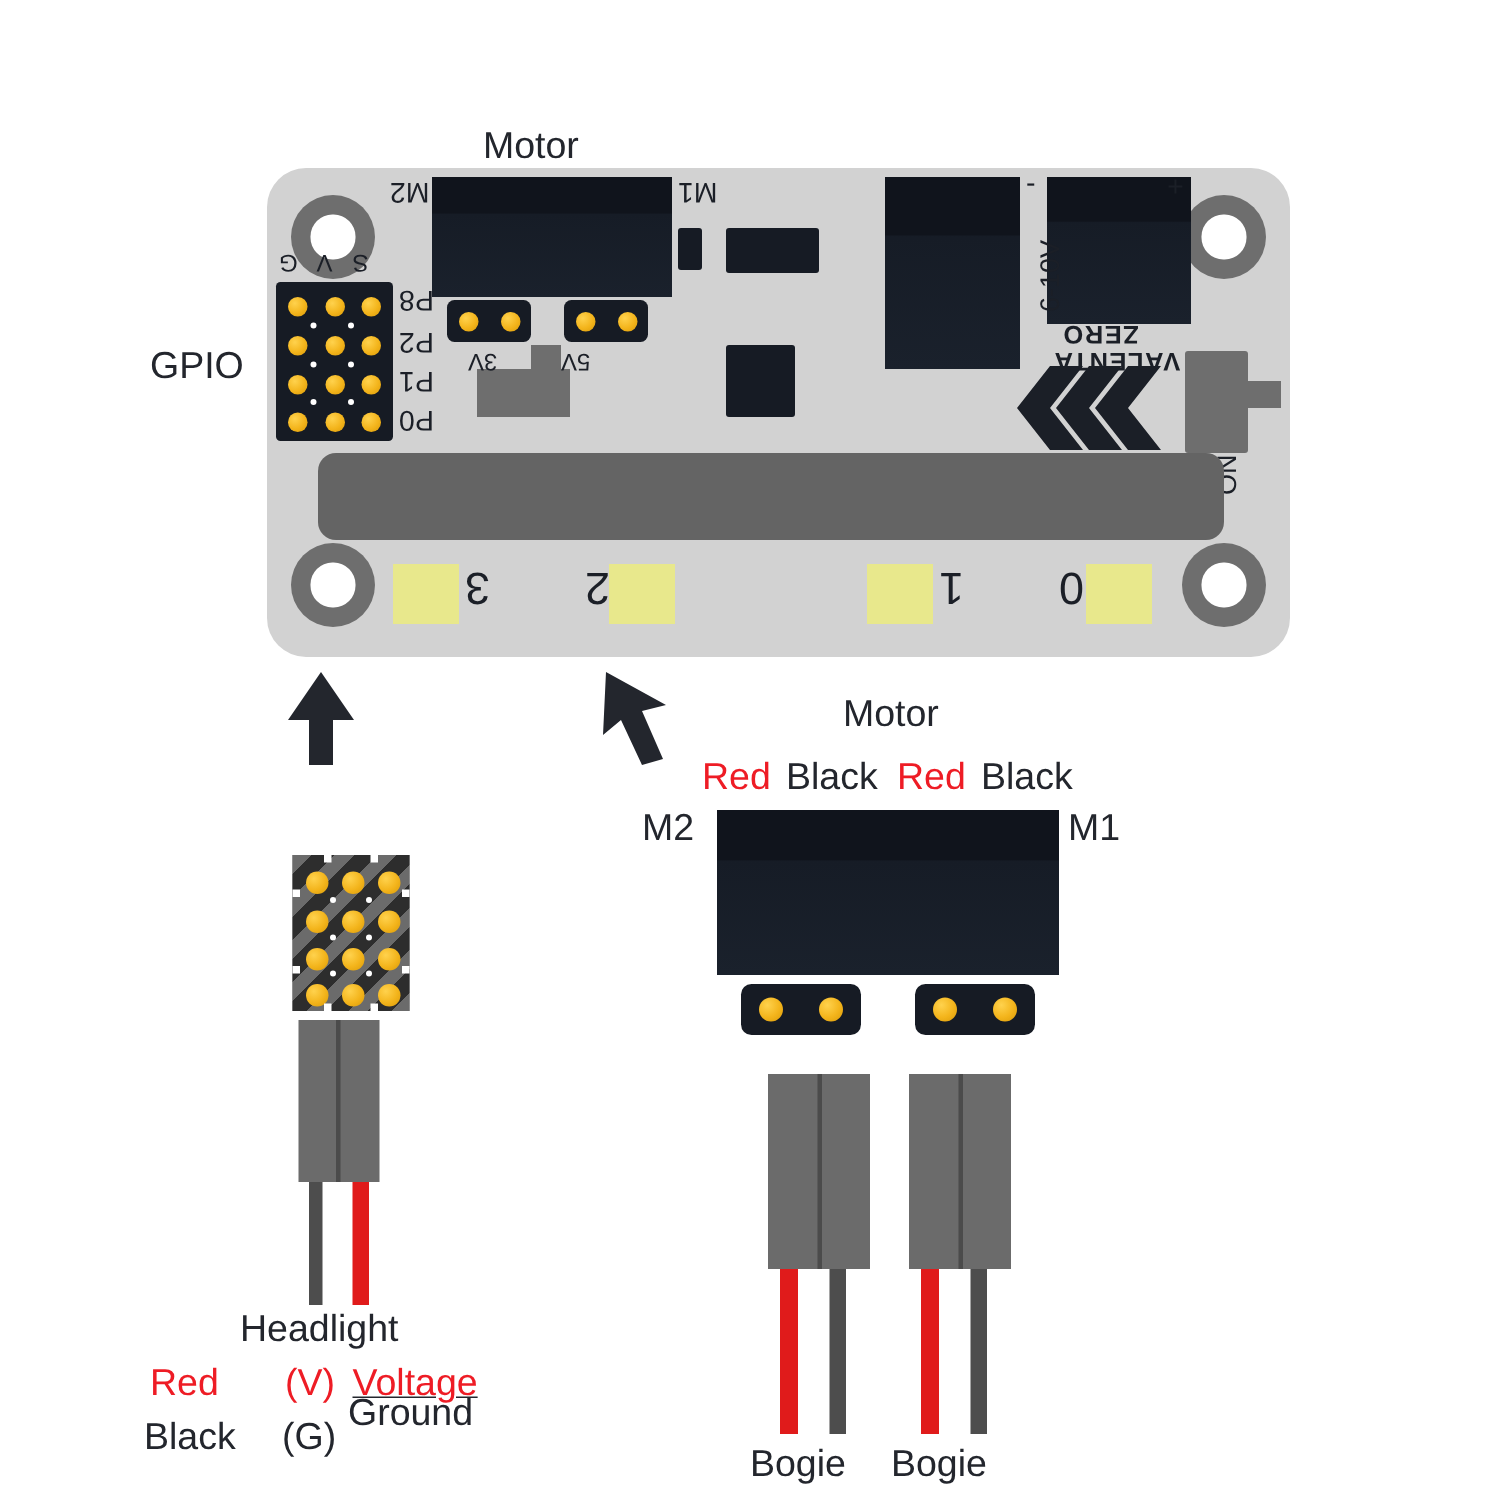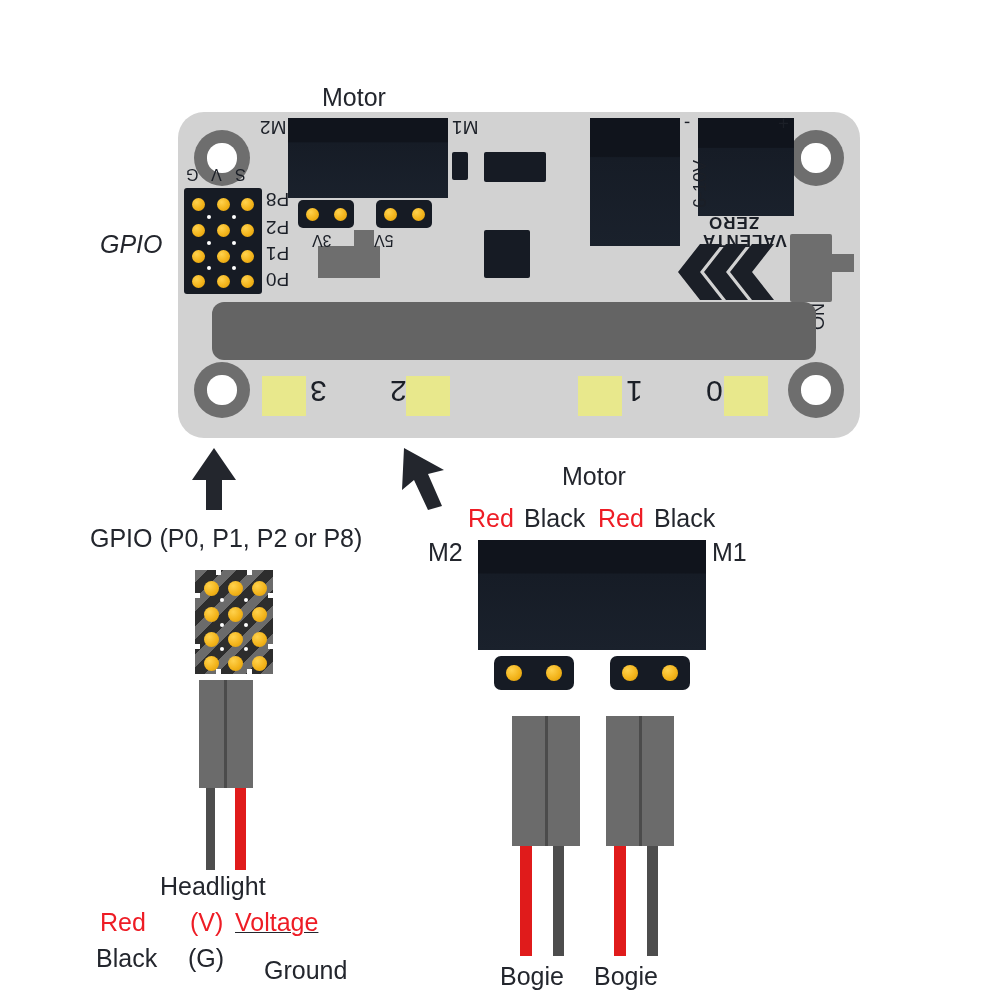--- a/index.html
+++ b/index.html
@@ -82,21 +82,21 @@
   .arrow svg{display:block;}
 </style>
 </head>
 <body>
 
 <div class="stage">
 
 
   <div class="abs lbl" style="left:322px;top:83px;">Motor</div>
 
-  <div class="abs lbl" style="left:100px;top:230px;font-style:italic;">GPIO</div>
+  <div class="abs lbl" style="left:100px;top:230px;">GPIO</div>
 
   <div class="abs board">
 
     <div class="abs hole" style="left:16px;top:18px;width:56px;height:56px;"></div>
     <div class="abs hole" style="left:610px;top:18px;width:56px;height:56px;"></div>
     <div class="abs hole" style="left:16px;top:250px;width:56px;height:56px;"></div>
     <div class="abs hole" style="left:610px;top:250px;width:56px;height:56px;"></div>
 
     <div class="abs chip" style="left:6px;top:76px;width:78px;height:106px;border-radius:3px;">
       <div class="abs pin" style="left:8px;top:10px;"></div>
@@ -193,21 +193,20 @@
     <svg width="48" height="62" viewBox="0 0 48 62">
       <path d="M24 0 L46 32 L32 32 L32 62 L16 62 L16 32 L2 32 Z" fill="#23262d"></path>
     </svg>
   </div>
   <div class="abs arrow" style="left:398px;top:448px;">
     <svg width="56" height="62" viewBox="0 0 56 62">
       <path d="M6 0 L46 22 L30 26 L44 58 L30 62 L16 32 L4 42 Z" fill="#23262d"></path>
     </svg>
   </div>
 
-  <div class="abs lbl" style="left:90px;top:524px;">GPIO (P0, P1, P2 or P8)</div>
 
   <div class="abs gpio-block" style="left:195px;top:570px;width:78px;height:104px;">
     <div class="gpio-dotwrap">
       <div class="gpio-dot" style="left:9px;top:11px;"></div>
       <div class="gpio-dot" style="left:33px;top:11px;"></div>
       <div class="gpio-dot" style="left:57px;top:11px;"></div>
       <div class="gpio-dot" style="left:9px;top:37px;"></div>
       <div class="gpio-dot" style="left:33px;top:37px;"></div>
       <div class="gpio-dot" style="left:57px;top:37px;"></div>
       <div class="gpio-dot" style="left:9px;top:62px;"></div>
@@ -250,21 +249,21 @@
   <div class="abs" style="left:235px;top:908px;text-decoration:underline;">
     <span class="lbl lbl-red">Voltage</span>
   </div>
 
   <div class="abs" style="left:96px;top:944px;">
     <span class="lbl">Black</span>
   </div>
   <div class="abs" style="left:188px;top:944px;">
     <span class="lbl">(G)</span>
   </div>
-  <div class="abs" style="left:232px;top:956px;margin-left:32px;">
+  <div class="abs" style="left:232px;top:928px;">
     <span class="lbl">Ground</span>
   </div>
 
   <div class="abs lbl" style="left:562px;top:462px;">Motor</div>
 
   <div class="abs lbl lbl-red" style="left:468px;top:504px;">Red</div>
   <div class="abs lbl" style="left:524px;top:504px;">Black</div>
   <div class="abs lbl lbl-red" style="left:598px;top:504px;">Red</div>
   <div class="abs lbl" style="left:654px;top:504px;">Black</div>
 

